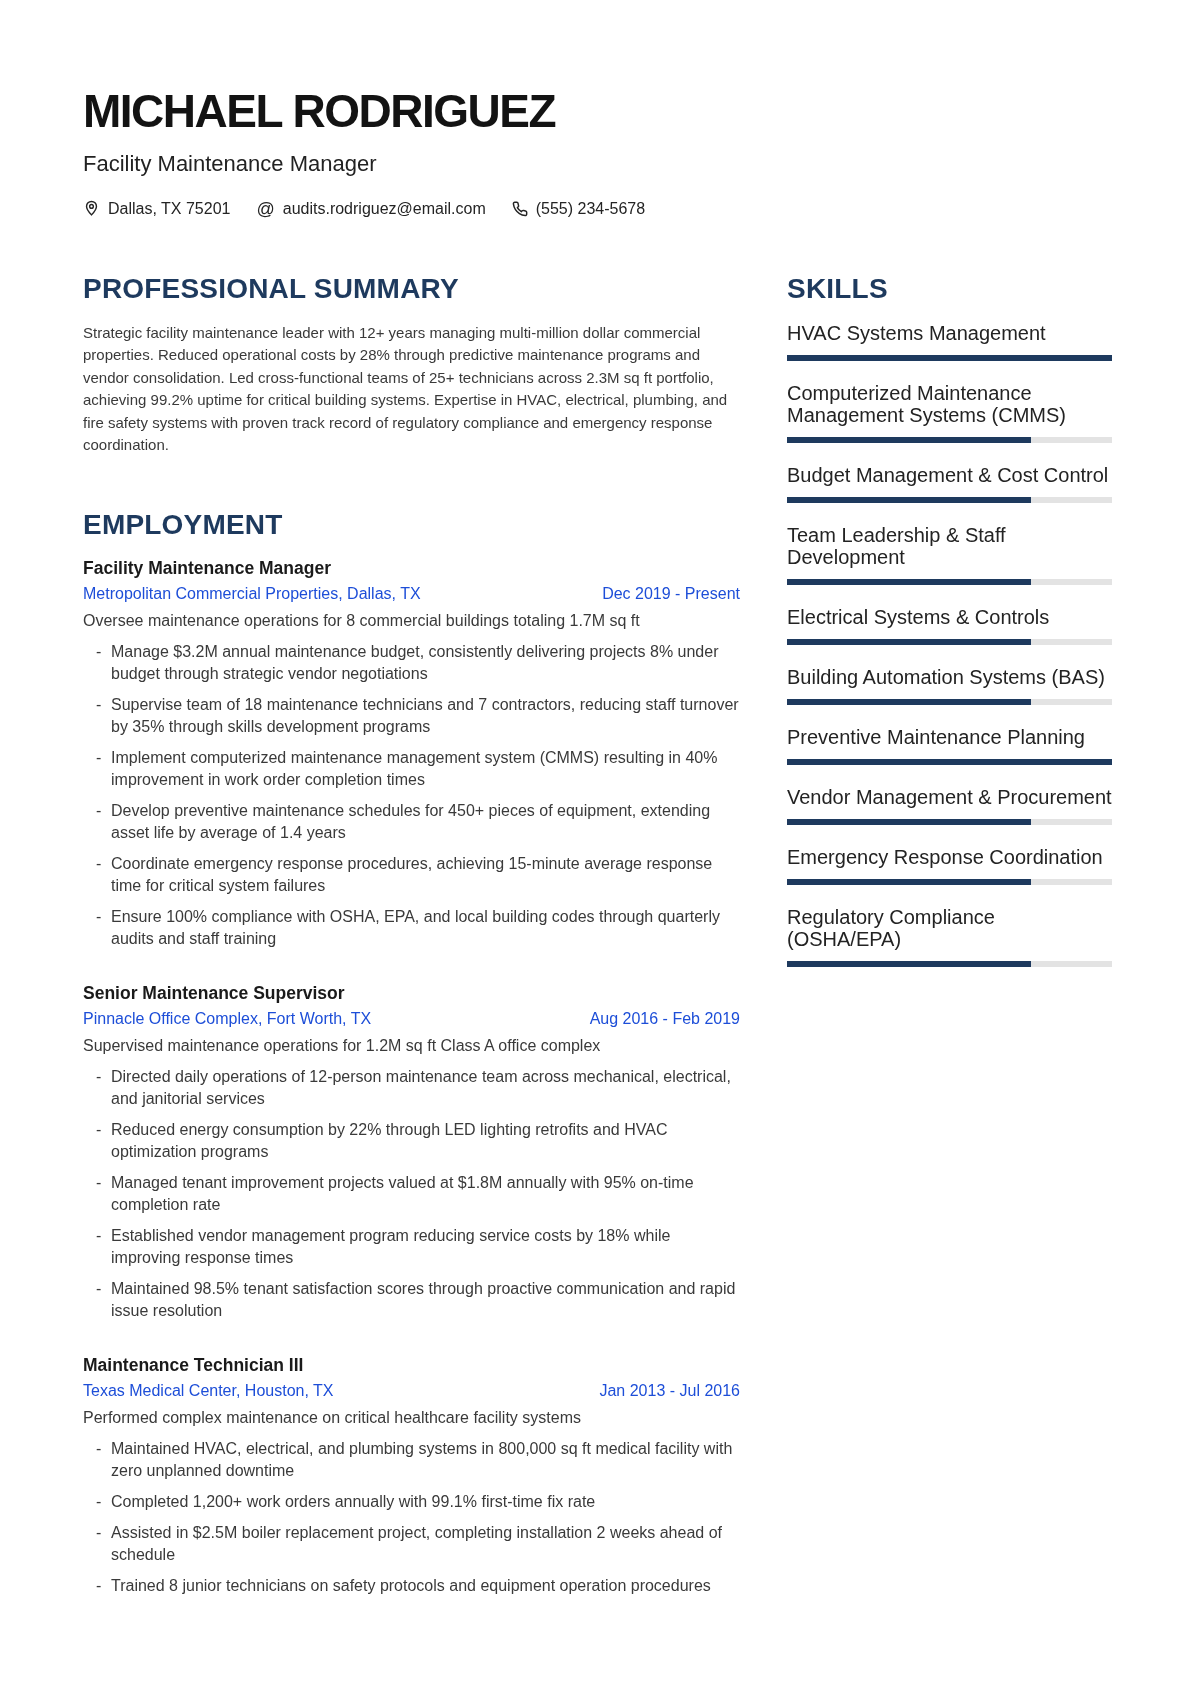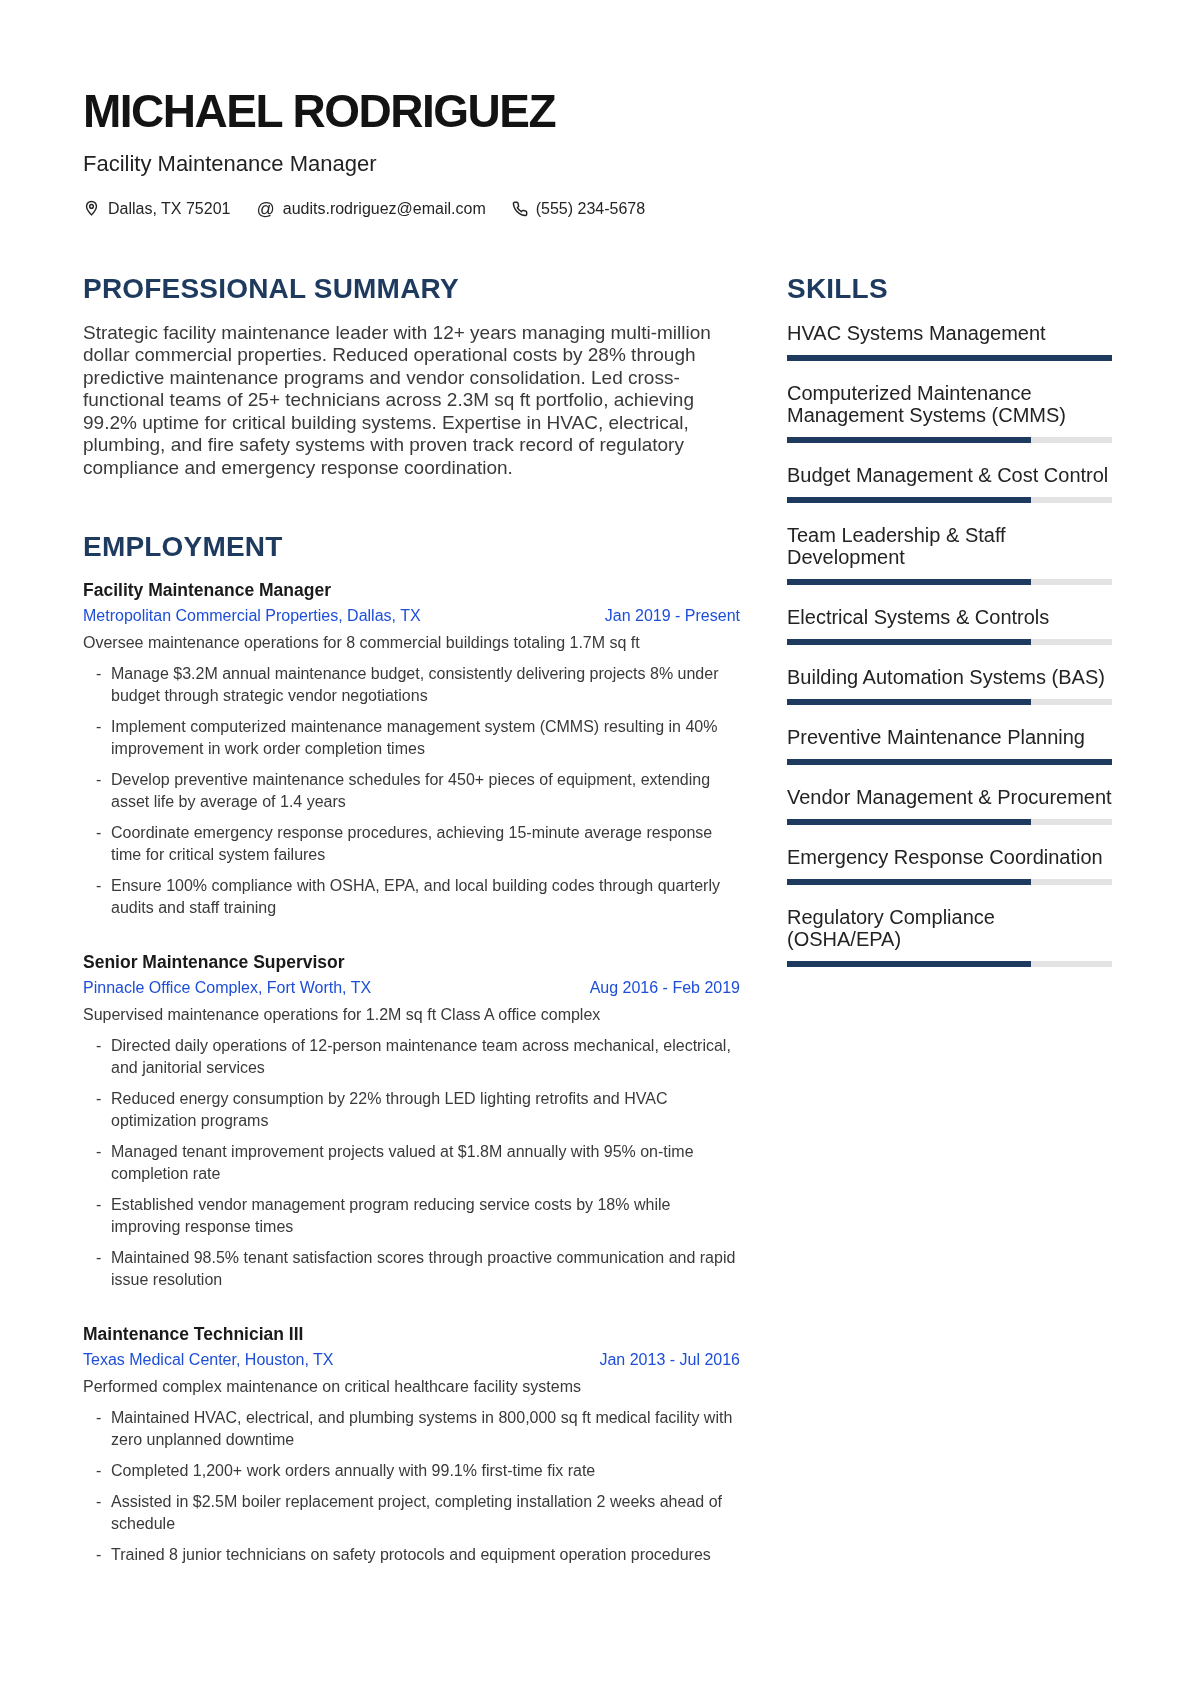--- a/index.html
+++ b/index.html
@@ -37,21 +37,21 @@
   .at-glyph{font-size:18px;color:#242424;line-height:1;}
   
   .columns{display:flex;margin-top:55px;}
   .col-main{width:657px;flex:0 0 657px;}
   .col-side{width:325px;flex:0 0 325px;margin-left:47px;}
   .section-heading{
     font-size:28px;font-weight:700;color:var(--accent);
     letter-spacing:0.2px;margin-bottom:17px;
   }
   
-  .summary-text{font-size:19px;line-height:22.5px;color:var(--body-text);}
+  .summary-text{font-size:15px;line-height:22.5px;color:var(--body-text);}
   
   .employment-section{margin-top:52px;}
   .job{margin-bottom:33px;}
   .job:last-child{margin-bottom:0;}
   .job-title{font-size:17.5px;font-weight:700;color:var(--dark-text);}
   .job-meta{
     display:flex;justify-content:space-between;align-items:baseline;
     margin-top:6px;font-size:16px;color:#1d4ed8;
   }
   .job-summary{margin-top:7px;font-size:16px;line-height:22px;color:var(--body-text);}
@@ -112,25 +112,26 @@
         <p class="summary-text">Strategic facility maintenance leader with 12+ years managing multi-million dollar commercial properties. Reduced operational costs by 28% through predictive maintenance programs and vendor consolidation. Led cross-functional teams of 25+ technicians across 2.3M sq ft portfolio, achieving 99.2% uptime for critical building systems. Expertise in HVAC, electrical, plumbing, and fire safety systems with proven track record of regulatory compliance and emergency response coordination.</p>
       </div>
 
       <div class="employment-section">
         <div class="section-heading">EMPLOYMENT</div>
         <div>
   <div class="job">
     <div class="job-title">Facility Maintenance Manager</div>
     <div class="job-meta">
       <span>Metropolitan Commercial Properties, Dallas, TX</span>
-      <span>Jan 2019 - Present</span>
+      <span>Dec 2019 - Present</span>
     </div>
     <div class="job-summary">Oversee maintenance operations for 8 commercial buildings totaling 1.7M sq ft</div>
     <ul class="job-bullets">
                 <li>Manage $3.2M annual maintenance budget, consistently delivering projects 8% under budget through strategic vendor negotiations</li>
+                <li>Supervise team of 18 maintenance technicians and 7 contractors, reducing staff turnover by 35% through skills development programs</li>
                 <li>Implement computerized maintenance management system (CMMS) resulting in 40% improvement in work order completion times</li>
                 <li>Develop preventive maintenance schedules for 450+ pieces of equipment, extending asset life by average of 1.4 years</li>
                 <li>Coordinate emergency response procedures, achieving 15-minute average response time for critical system failures</li>
                 <li>Ensure 100% compliance with OSHA, EPA, and local building codes through quarterly audits and staff training</li>
               </ul>
   </div>
 
   <div class="job">
     <div class="job-title">Senior Maintenance Supervisor</div>
     <div class="job-meta">

